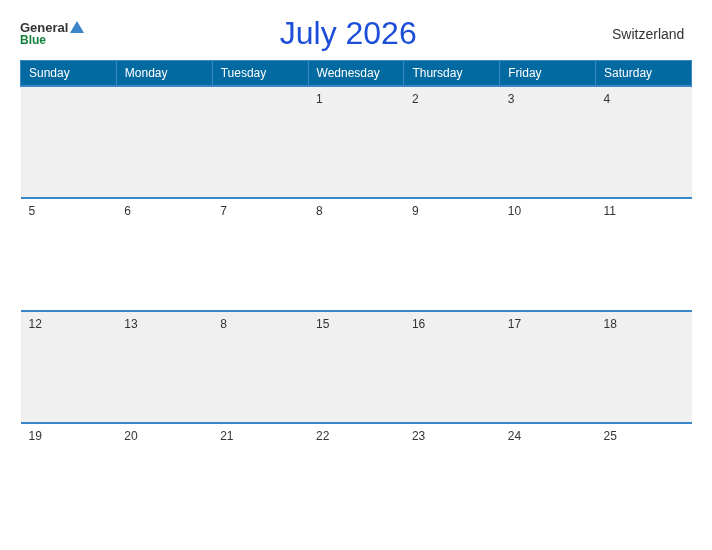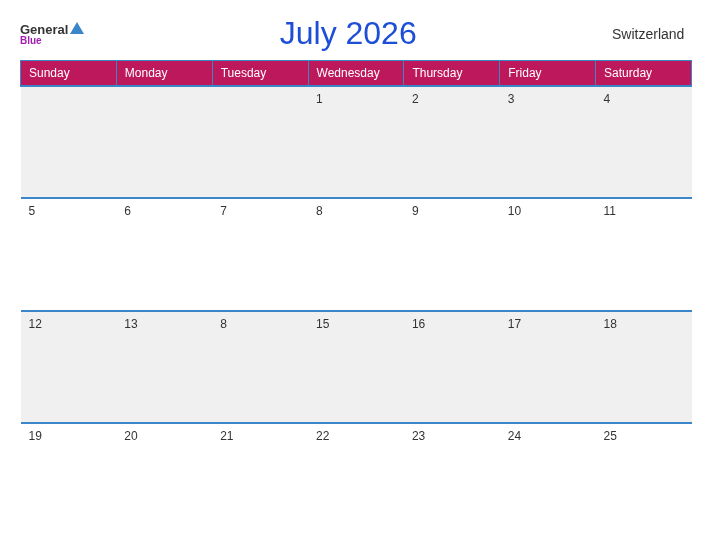--- a/index.html
+++ b/index.html
@@ -27,23 +27,23 @@
       display: flex;
       align-items: flex-start;
       gap: 2px;
     }
     .logo-text-general {
       font-size: 13px;
       font-weight: bold;
       color: #333;
     }
     .logo-text-blue {
-      font-size: 10px;
+      font-size: 12px;
       font-weight: bold;
-      color: #a21caf;
+      color: #15803d;
     }
     .logo-triangle {
       width: 0;
       height: 0;
       border-left: 7px solid transparent;
       border-right: 7px solid transparent;
       border-bottom: 12px solid #3a86c8;
       margin-left: 2px;
       margin-bottom: 2px;
     }
@@ -58,21 +58,21 @@
       font-size: 14px;
       color: #333;
       min-width: 80px;
     }
     .calendar-table {
       width: 100%;
       border-collapse: collapse;
       flex: 1;
     }
     .calendar-table thead tr {
-      background-color: #be185d;
+      background-color: #0369a1;
       margin-left: 30px;
     }
     .calendar-table thead th {
       color: #fff;
       font-size: 12px;
       font-weight: normal;
       padding: 5px 8px;
       text-align: left;
       border: 1px solid #3a86c8;
     }

